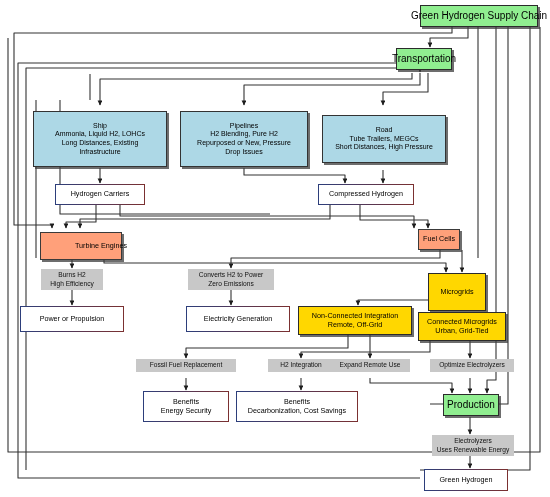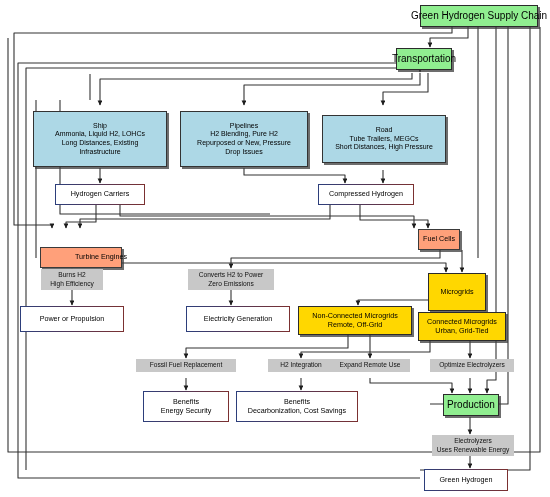--- a/index.html
+++ b/index.html
@@ -201,42 +201,42 @@
   </div>
 
   <div class="node n-white" style="left:55px; top:184px; width:90px; height:21px;">
     <span class="ln">Hydrogen Carriers</span>
   </div>
 
   <div class="node n-white" style="left:318px; top:184px; width:96px; height:21px;border-radius:9px;">
     <span class="ln">Compressed Hydrogen</span>
   </div>
 
-  <div class="node n-salmon" style="left:40px; top:247px; width:82px; height:21px;padding-left:40px;">
+  <div class="node n-salmon" style="left:40px; top:232px; width:82px; height:28px;padding-left:40px;">
     <span class="ln">Turbine Engines</span>
   </div>
 
   <div class="node n-salmon" style="left:418px; top:229px; width:42px; height:21px;">
     <span class="ln">Fuel Cells</span>
   </div>
 
   <div class="node n-gold" style="left:428px; top:273px; width:58px; height:38px;">
     <span class="ln">Microgrids</span>
   </div>
 
   <div class="node n-white" style="left:20px; top:306px; width:104px; height:26px;">
     <span class="ln">Power or Propulsion</span>
   </div>
 
   <div class="node n-white" style="left:186px; top:306px; width:104px; height:26px;">
     <span class="ln">Electricity Generation</span>
   </div>
 
   <div class="node n-gold" style="left:298px; top:306px; width:114px; height:29px;">
-    <span class="ln">Non-Connected Microgrids</span>
+    <span class="ln">Non-Connected Integration</span>
     <span class="ln">Remote, Off-Grid</span>
   </div>
 
   <div class="node n-gold" style="left:418px; top:312px; width:88px; height:29px;">
     <span class="ln">Connected Microgrids</span>
     <span class="ln">Urban, Grid-Tied</span>
   </div>
 
   <div class="node n-white" style="left:143px; top:391px; width:86px; height:31px;">
     <span class="ln">Benefits</span>

